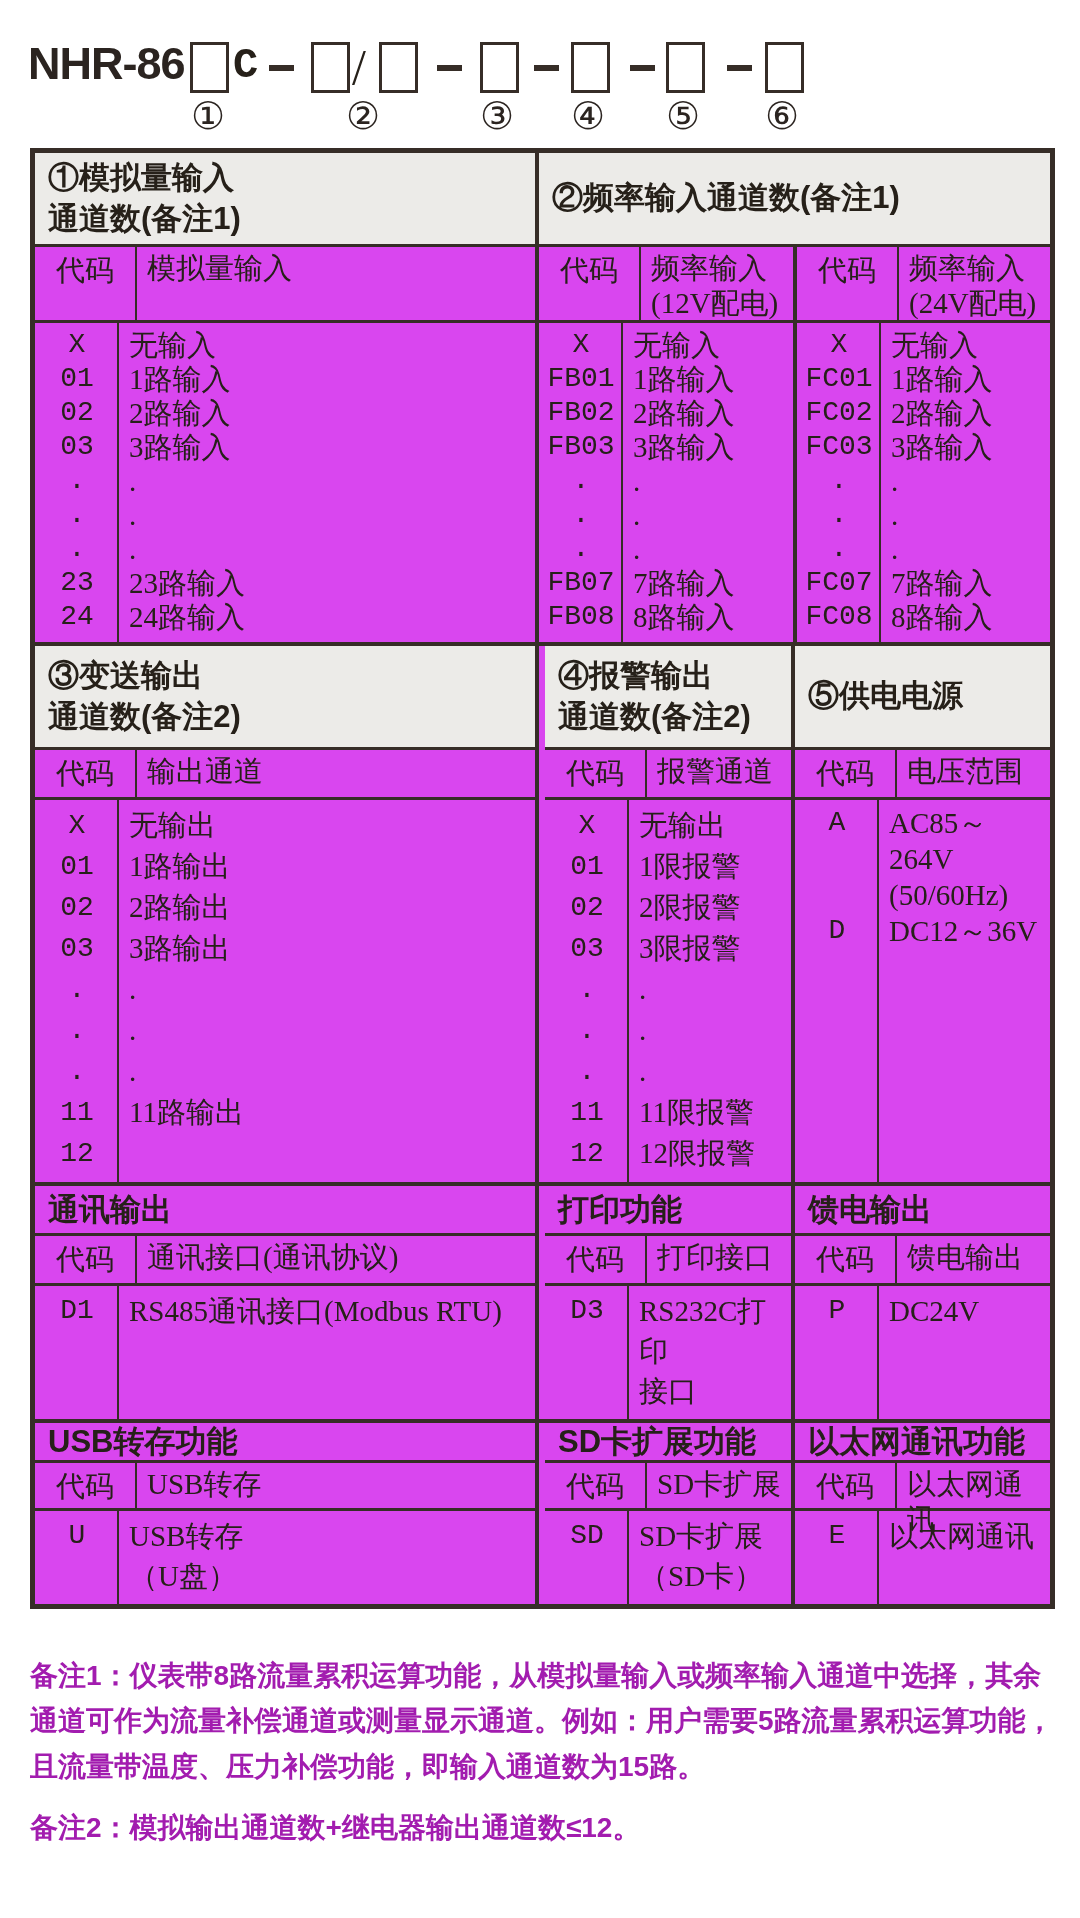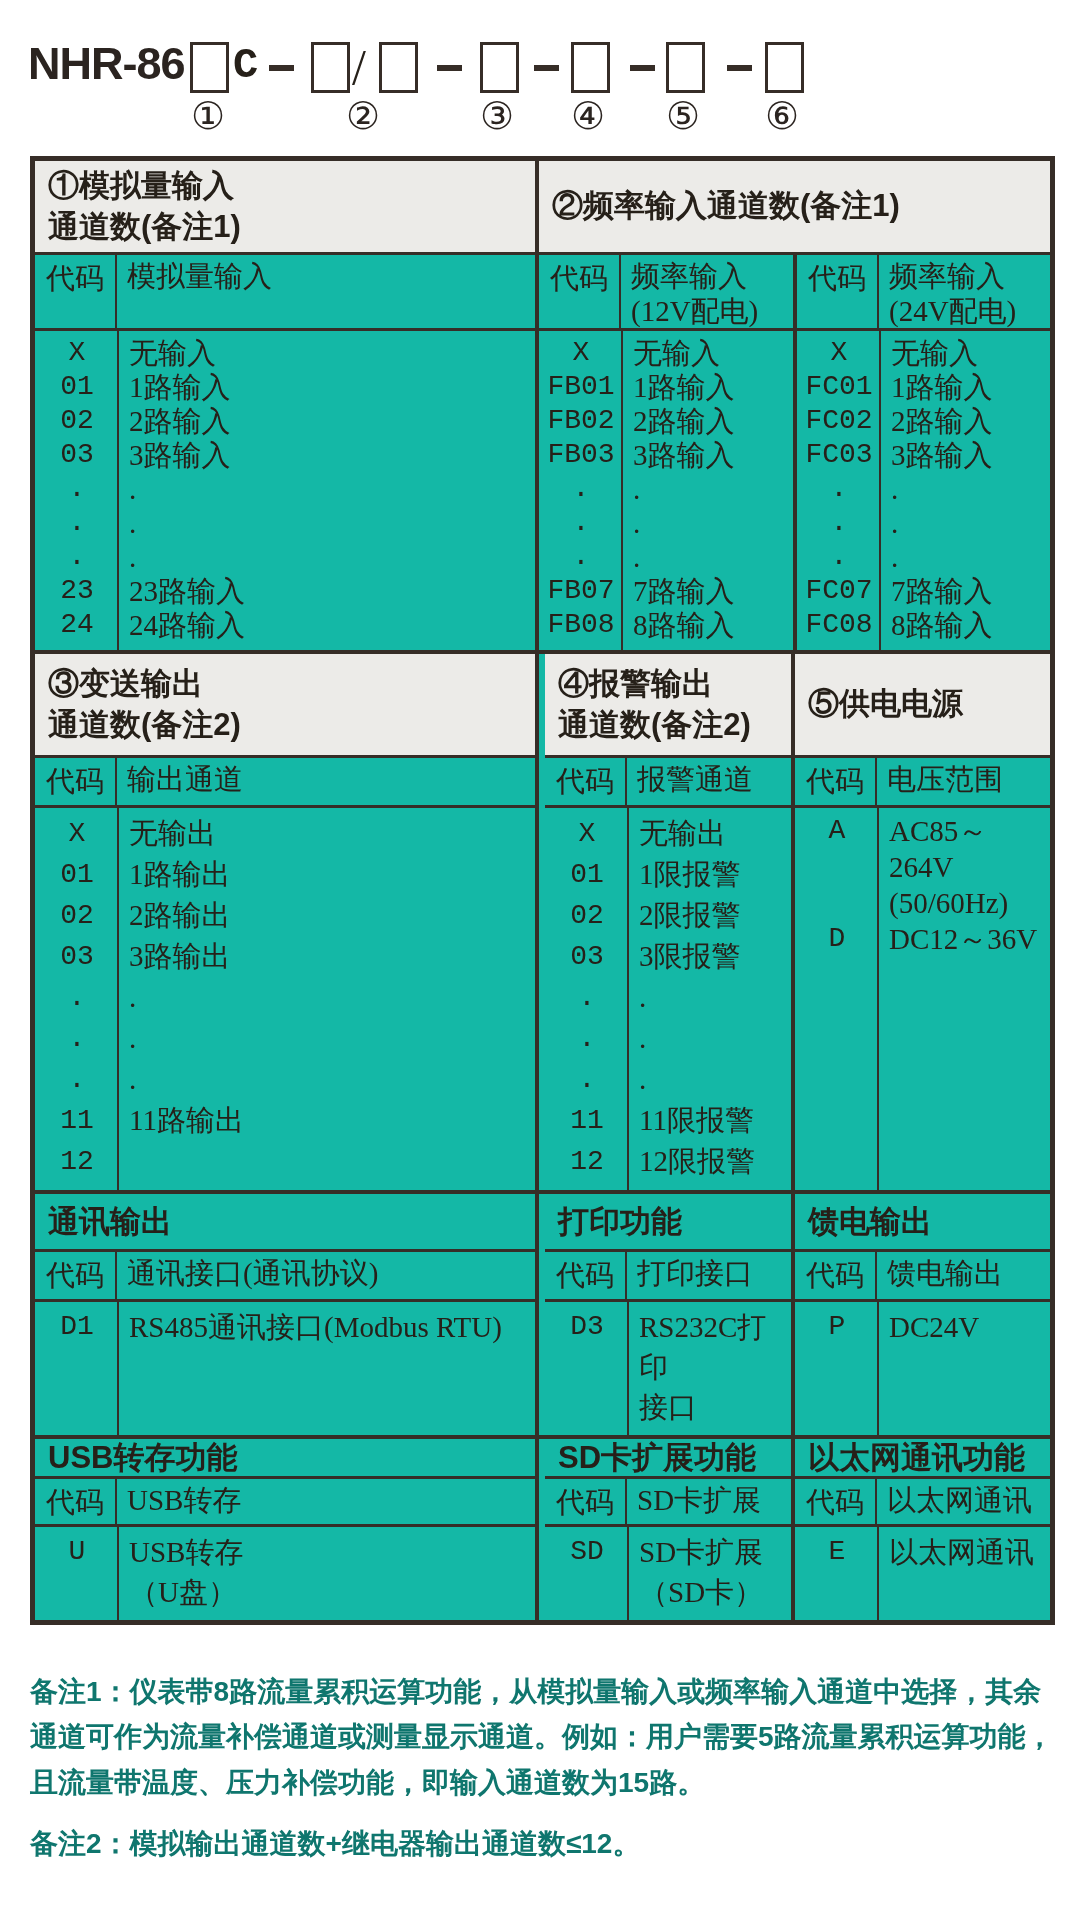--- a/index.html
+++ b/index.html
@@ -17,69 +17,69 @@
   .bx{position:absolute;top:16px;width:39px;height:51px;border:3px solid var(--line);background:#fff;}
   .b1{left:162px;} .b2{left:283px;} .b3{left:351px;} .b4{left:452px;} .b5{left:543px;} .b6{left:638px;} .b7{left:737px;}
   .mc{position:absolute;left:205px;top:16px;font:600 42px "Liberation Mono","Liberation Sans",monospace;}
   .msl{position:absolute;left:324px;top:12px;font:400 50px "Liberation Serif",serif;}
   .dsh{position:absolute;top:39px;width:25px;height:6px;background:var(--line);}
   .d1{left:241px;} .d2{left:409px;} .d3{left:506px;} .d4{left:602px;} .d5{left:699px;}
   .mk{position:absolute;top:68px;font:400 38px "DejaVu Serif","Liberation Serif",serif;color:#2b2420;}
   .m1{left:163px;} .m2{left:318px;} .m3{left:452px;} .m4{left:543px;} .m5{left:638px;} .m6{left:737px;}
 
   
-  .table{width:1025px;margin:10px 0 0 30px;border:5px solid var(--line);background:#14b8a6;}
+  .table{width:1025px;margin:2px 0 0 30px;border:5px solid var(--line);background:#d946ef;}
   .grp{display:flex;align-items:stretch;}
   .grp + .grp{border-top:4px solid var(--line);}
   .pA{width:500px;display:flex;flex-direction:column;}
   .pB{width:256px;border-left:4px solid var(--line);display:flex;flex-direction:column;padding-left:6px;}
   .pC{width:259px;border-left:4px solid var(--line);display:flex;flex-direction:column;}
   .pBC{width:515px;border-left:4px solid var(--line);display:flex;flex-direction:column;}
 
   .tcell{background:var(--gray);border-bottom:3px solid var(--line);
          font:bold 31px "Liberation Sans",sans-serif;line-height:1.32;
          padding:8px 10px 8px 13px;white-space:pre-line;display:flex;align-items:center;}
   .g1 .tcell{height:94px;}
   .g2 .tcell{height:104px;}
 
   .chead{display:flex;border-bottom:3px solid var(--line);
          font:400 29px "Liberation Serif",serif;align-items:flex-start;}
   .g1 .chead{height:76px;}
   .g2 .chead{height:50px;}
   .g4 .chead{height:50px;}
   .g5 .chead{height:48px;}
-  .chead .cc{width:82px;border-right:2px solid var(--line);text-align:center;padding-top:4px;align-self:stretch;flex:none;}
+  .chead .cc{width:102px;border-right:2px solid var(--line);text-align:center;padding-top:4px;align-self:stretch;flex:none;}
   .chead .cl{flex:1;padding:4px 4px 0 10px;white-space:pre-line;line-height:1.2;}
 
   .tbody{position:relative;flex:1;padding:5px 0 8px 0;font:400 29px "Liberation Serif",serif;}
   .tbody::after{content:"";position:absolute;left:82px;top:0;bottom:0;width:2px;background:var(--line);}
   .trow{display:flex;}
   .trow .cc{width:84px;text-align:center;flex:none;font-family:"Liberation Mono","Liberation Serif",monospace;font-size:28px;}
   .trow .cl{flex:1;padding-left:10px;white-space:pre-line;}
   .g1 .trow{line-height:34px;}
   .g2 .trow{line-height:41px;}
   .g2 .pC .trow{line-height:36px;}
   .g4 .trow,.g5 .trow{line-height:40px;}
 
   .gbar{border-top:4px solid var(--line);background:var(--gray);
         font:bold 31px "Liberation Sans",sans-serif;padding:11px 10px 11px 13px;}
 
   .phead{border-bottom:3px solid var(--line);display:flex;align-items:center;
          font:bold 31px "Liberation Sans",sans-serif;padding:6px 10px 6px 13px;}
-  .g4 .phead{height:58px;}
+  .g4 .phead{height:50px;}
   .g5 .phead{height:40px;}
 
   .duo{display:flex;flex:1;align-items:stretch;}
   .sub{display:flex;flex-direction:column;}
   .subB{width:254px;}
   .subC{width:257px;border-left:4px solid var(--line);}
 
   
   .notes{margin:44px 22px 0 30px;font:bold 28px "Liberation Sans",sans-serif;
-         line-height:1.62;color:#0f766e;}
+         line-height:1.62;color:#a21caf;}
   .notes p + p{margin-top:16px;}
 </style>
 </head>
 <body>
 
 <header class="diagram">
   <span class="mp">NHR-86</span>
   <span class="bx b1"></span>
   <span class="mc">C</span>
   <span class="dsh d1"></span>

